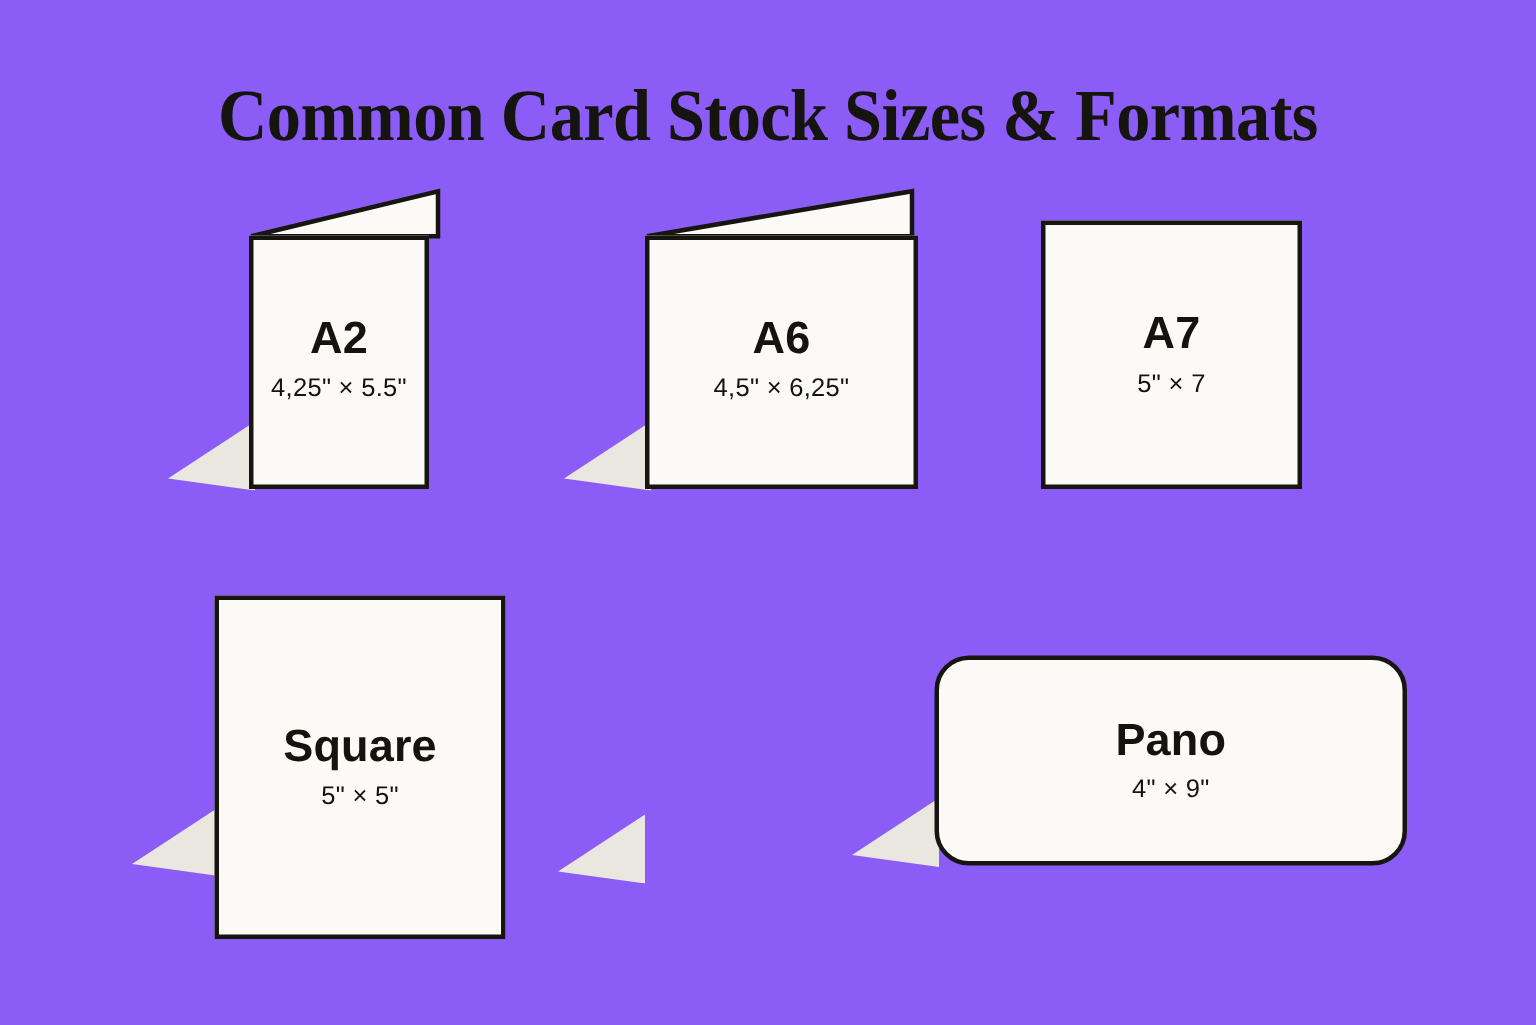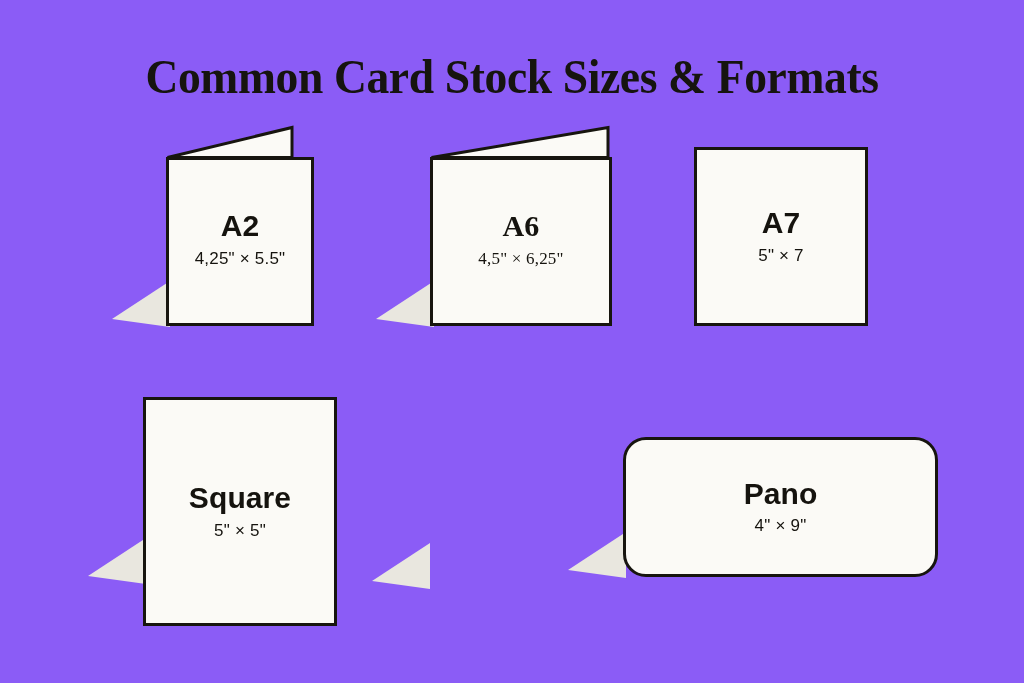--- a/index.html
+++ b/index.html
@@ -104,40 +104,40 @@
       <polygon points="58,0 58,46 0,38" fill="#e9e7df"></polygon>
     </svg>
   </div>
 
   <div class="flap" style="left:166px; top:126px; width:148px; height:33px;">
     <svg width="148" height="33" viewBox="0 0 148 33">
       <polygon points="1.5,31.5 126,1.5 126,31.5" fill="#fbfaf6" stroke="#17150f" stroke-width="3" stroke-linejoin="miter"></polygon>
     </svg>
   </div>
 
-  <div class="card folded" style="left:166px; top:157px; width:148px; height:169px;">
+  <div class="card folded" style="left:166px; top:157px; width:120px; height:169px;">
     <div class="card-text">
       <div class="card-name">A2</div>
       <div class="card-dims">4,25" × 5.5"</div>
     </div>
   </div>
 
   <div class="shadow" style="left:376px; top:281px; width:58px; height:46px;">
     <svg width="58" height="46" viewBox="0 0 58 46">
       <polygon points="58,0 58,46 0,38" fill="#e9e7df"></polygon>
     </svg>
   </div>
 
   <div class="flap" style="left:430px; top:126px; width:182px; height:33px;">
     <svg width="182" height="33" viewBox="0 0 182 33">
       <polygon points="1.5,31.5 178,1.5 178,31.5" fill="#fbfaf6" stroke="#17150f" stroke-width="3" stroke-linejoin="miter"></polygon>
     </svg>
   </div>
 
-  <div class="card folded" style="left:430px; top:157px; width:182px; height:169px;font-family:Liberation Serif, serif;">
+  <div class="card folded" style="left:430px; top:157px; width:182px; height:169px;">
     <div class="card-text">
       <div class="card-name">A6</div>
       <div class="card-dims">4,5" × 6,25"</div>
     </div>
   </div>
 
   <div class="card" style="left:694px; top:147px; width:174px; height:179px;">
     <div class="card-text">
       <div class="card-name">A7</div>
       <div class="card-dims">5" × 7</div>

